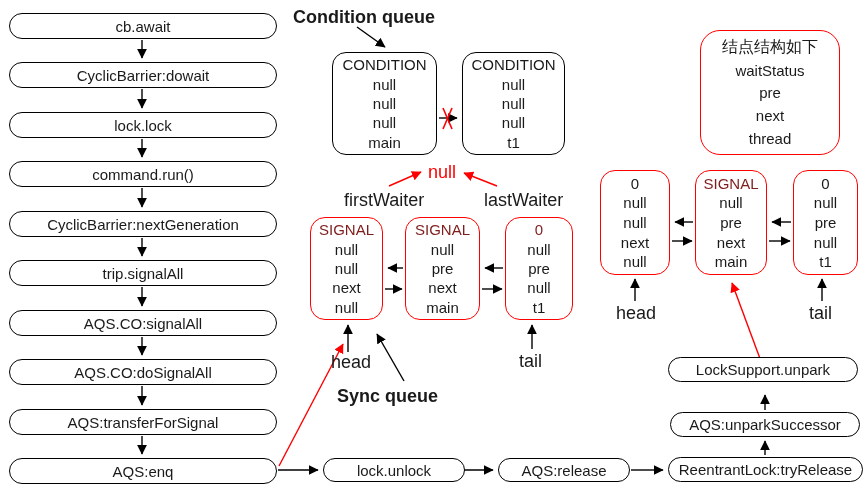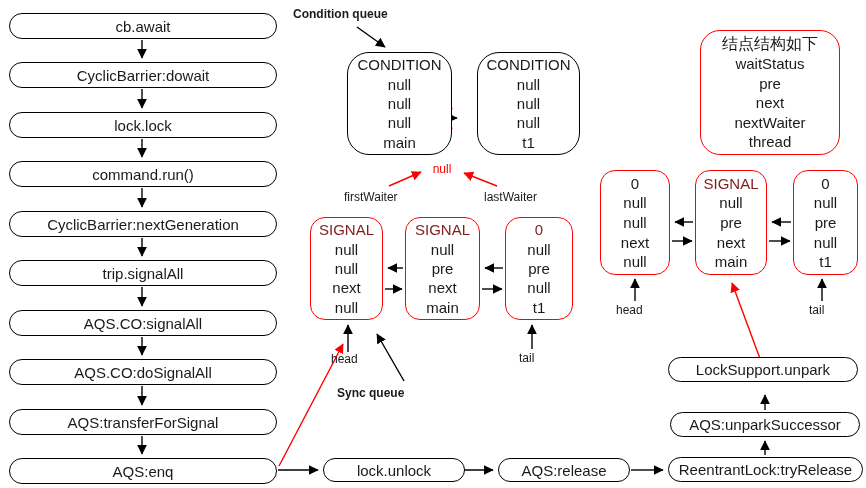--- a/index.html
+++ b/index.html
@@ -12,24 +12,24 @@
     position:absolute;box-sizing:border-box;border:1.5px solid #000;border-radius:13px;
     background:#fff;display:flex;align-items:center;justify-content:center;
     font-size:15px;z-index:2;white-space:nowrap;
   }
   .cs{left:9px;width:268px;height:26px;}
   .node{
     position:absolute;box-sizing:border-box;border:1.8px solid #ff0000;border-radius:15px;
     background:#fff;display:flex;flex-direction:column;justify-content:space-evenly;
     text-align:center;font-size:15px;line-height:1;z-index:2;
   }
-  .node.blackbd{border:1.5px solid #000;border-radius:22px;margin-left:15px;}
+  .node.blackbd{border:1.5px solid #000;border-radius:14px;}
   .node .r{white-space:nowrap;}
   .node .hdr-red{color:#7f1d1d;}
-  .lbl{position:absolute;font-size:12px;z-index:2;white-space:nowrap;}
+  .lbl{position:absolute;font-size:18px;z-index:2;white-space:nowrap;}
   .bold{font-weight:bold;}
   .red{color:#ff0000;}
 </style>
 </head>
 <body>
 
 <div class="canvas">
 
   <svg class="arrows" width="866" height="488" viewBox="0 0 866 488">
     <defs>
@@ -147,21 +147,20 @@
 
   <div class="lbl" style="left:331px;top:352px">head</div>
   <div class="lbl bold" style="left:337px;top:386px">Sync queue</div>
   <div class="lbl" style="left:519px;top:351px">tail</div>
 
   <div class="node" style="left:700px;top:30px;width:140px;height:125px;border-radius:20px">
     <div class="r" style="font-size:16px">结点结构如下</div>
     <div class="r">waitStatus</div>
     <div class="r">pre</div>
     <div class="r">next</div>
-    <div class="r">nextWaiter</div>
     <div class="r">thread</div>
   </div>
 
   <div class="node" style="left:600px;top:170px;width:70px;height:105px">
     <div class="r">0</div>
     <div class="r">null</div>
     <div class="r">null</div>
     <div class="r">next</div>
     <div class="r">null</div>
   </div>

